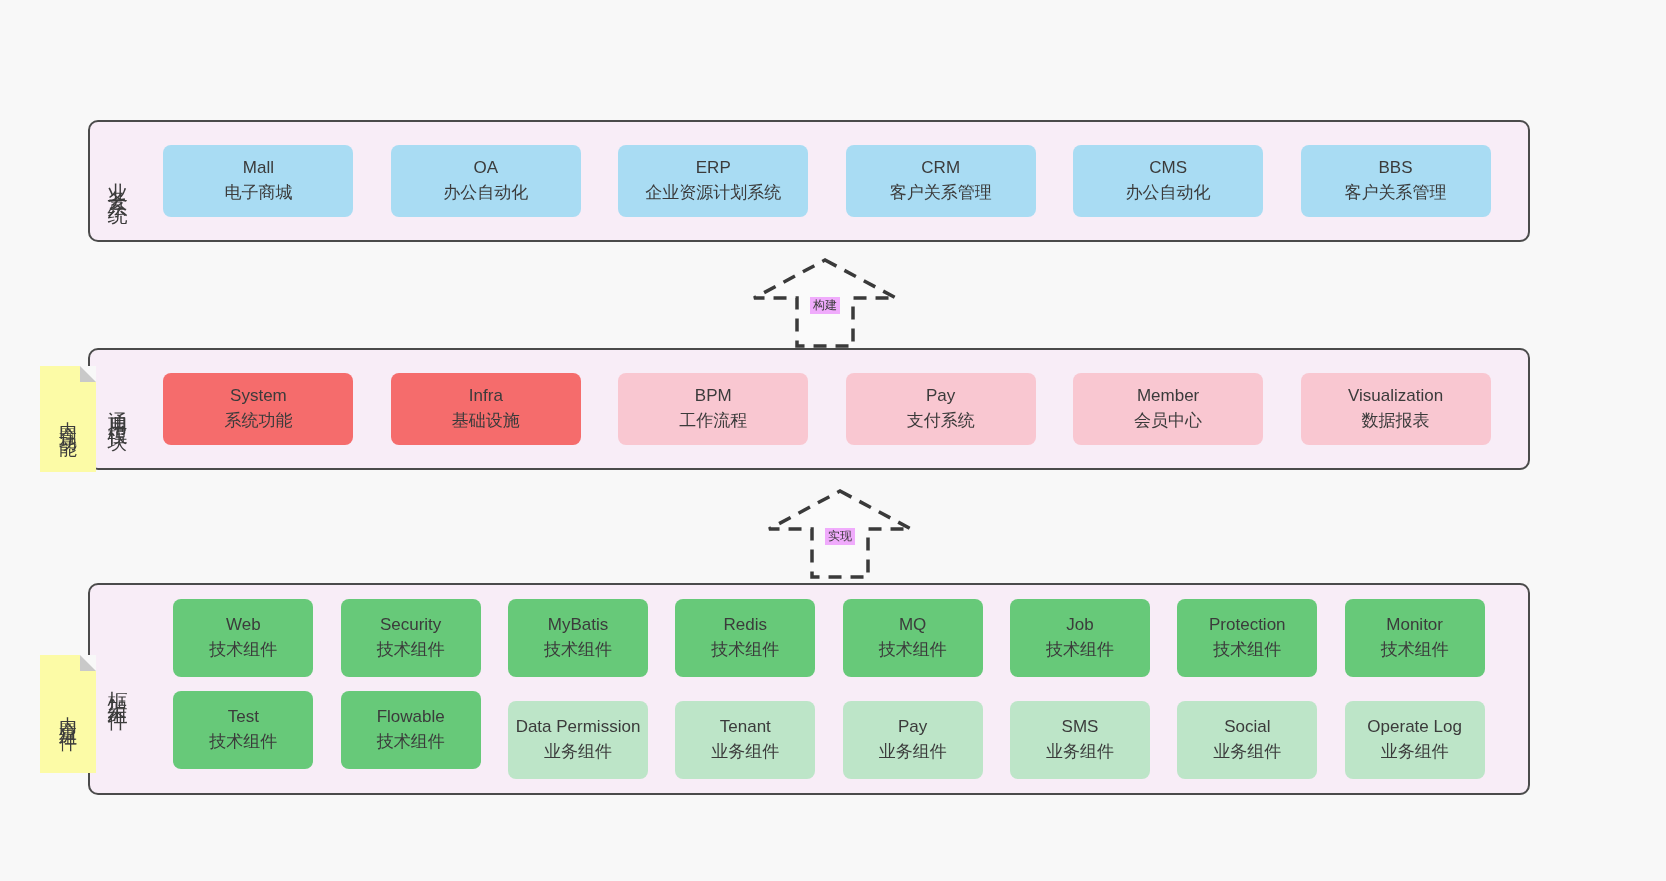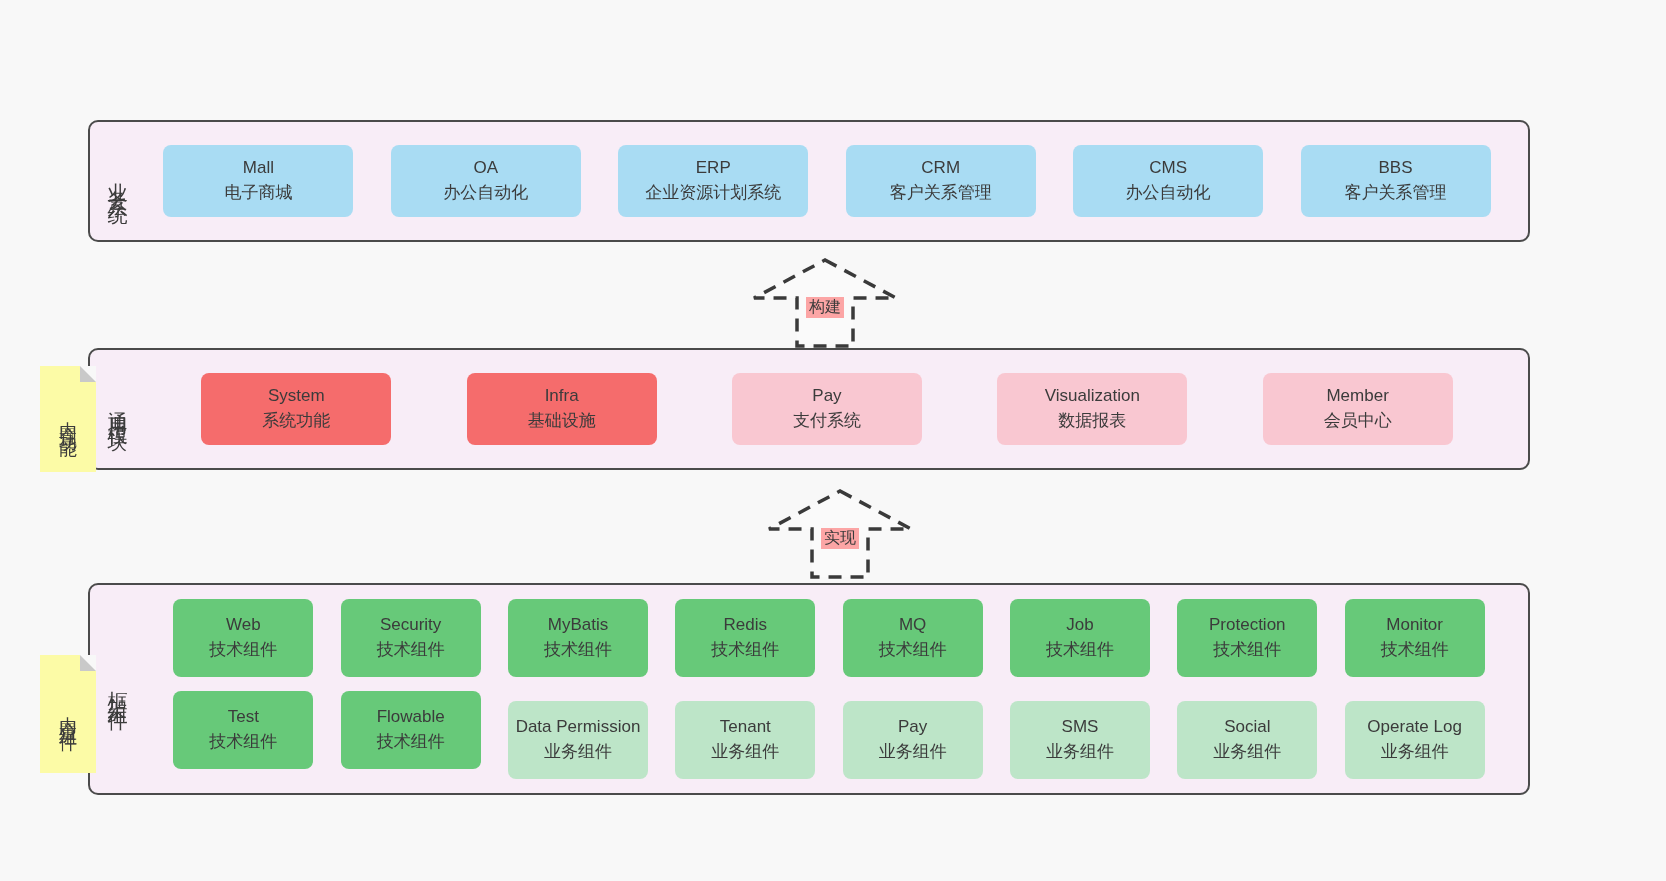--- a/index.html
+++ b/index.html
@@ -60,21 +60,21 @@
     border-left:16px solid #c9c9c9;
   }
   .arrow{
     position:absolute;width:150px;height:92px;
   }
   .arrow-build{left:750px;top:257px;}
   .arrow-implement{left:765px;top:488px;}
   .arrow svg{display:block;width:150px;height:92px;}
   .arrow-label{
     position:absolute;left:50%;top:40px;transform:translateX(-50%);
-    background:#fca5a5;padding:0 3px;font-size:16px;color:#3b3b3b;
+    background:#f0abfc;padding:0 3px;font-size:12px;color:#3b3b3b;
     white-space:nowrap;
   }
 </style>
 </head>
 <body>
 
 <div class="layer layer-business">
   <div class="side-label">
     <span class="vtext">业务系统</span>
   </div>
@@ -125,30 +125,34 @@
   <div class="boxes">
     <div class="box red">
       <span>System</span>
       <span>系统功能</span>
     </div>
     <div class="box red">
       <span>Infra</span>
       <span>基础设施</span>
     </div>
     <div class="box pink">
+      <span>BPM</span>
+      <span>工作流程</span>
+    </div>
+    <div class="box pink">
       <span>Pay</span>
       <span>支付系统</span>
     </div>
     <div class="box pink">
+      <span>Member</span>
+      <span>会员中心</span>
+    </div>
+    <div class="box pink">
       <span>Visualization</span>
       <span>数据报表</span>
-    </div>
-    <div class="box pink">
-      <span>Member</span>
-      <span>会员中心</span>
     </div>
   </div>
 </div>
 
 <div class="arrow arrow-implement">
   <svg viewBox="0 0 150 92">
     <polygon points="75,3 146,41 103,41 103,89 47,89 47,41 4,41" fill="#fafafa" stroke="#3a3a3a" stroke-width="3.5" stroke-dasharray="13 9"></polygon>
   </svg>
   <span class="arrow-label">实现</span>
 </div>

